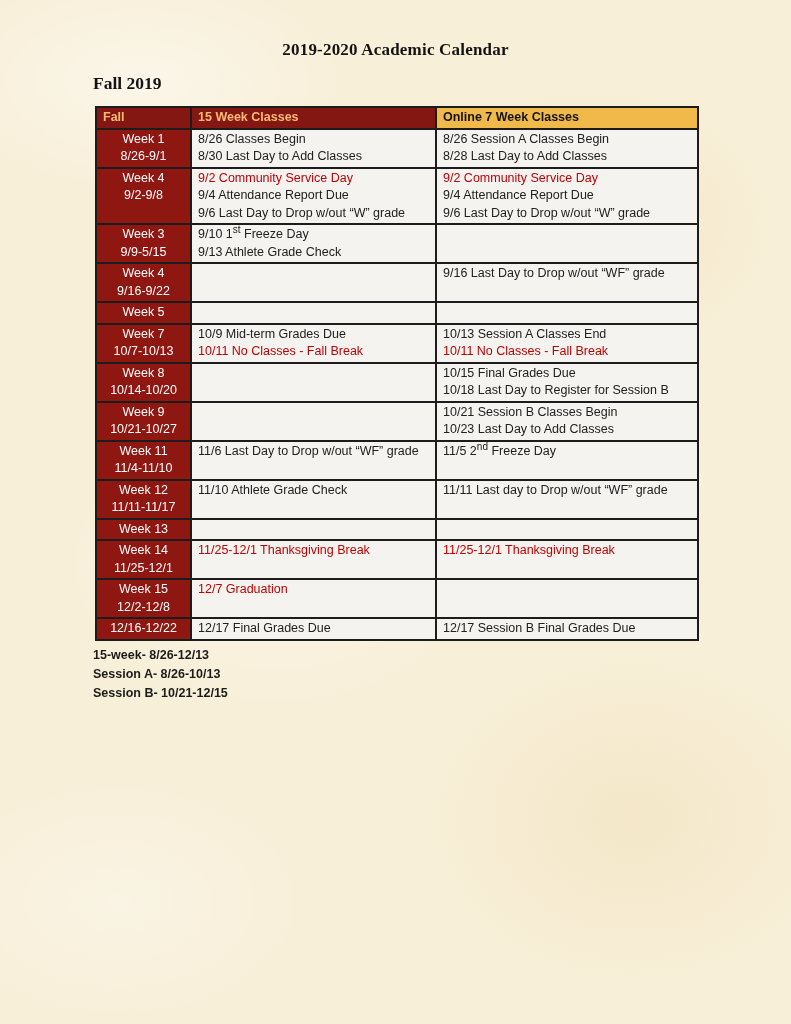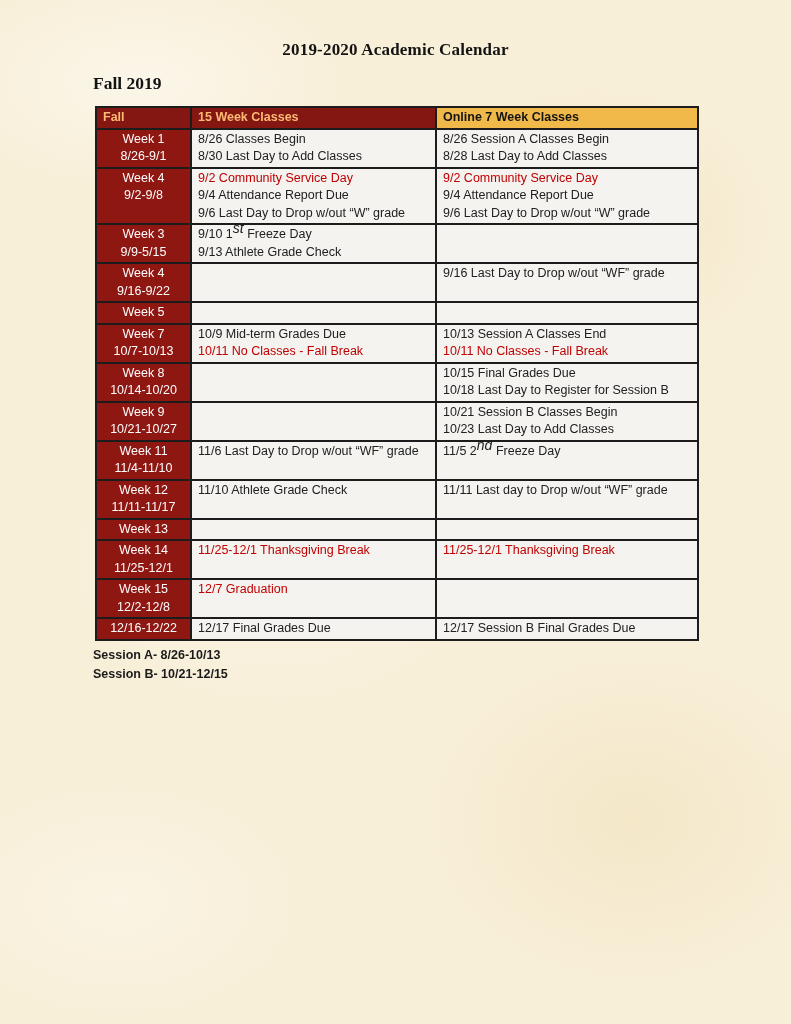--- a/index.html
+++ b/index.html
@@ -88,24 +88,23 @@
 
   td.events {
     background: var(--cell-bg);
     color: var(--text);
   }
 
   .ev-line { display: block; }
   .ev-line.red { color: var(--accent-red); }
 
   sup {
-    font-size: 14px;
+    font-size: 10px;
     line-height: 0;
     vertical-align: super;
-    font-style: italic;
   }
 
   .footnotes {
     margin: 5px 0 0 93px;
   }
   .footnote-line {
     font-size: 12.5px;
     font-weight: bold;
     color: #1b1b1b;
     line-height: 19px;
@@ -289,17 +288,18 @@
             <span class="ev-line"><span>12/17 Final Grades Due</span></span>
           </td>
           <td class="events">
             <span class="ev-line"><span>12/17 Session B Final Grades Due</span></span>
           </td>
         </tr>
       </tbody>
   </table>
 
   <div class="footnotes" id="footnotes">
+      <div class="footnote-line">15-week- 8/26-12/13</div>
       <div class="footnote-line">Session A- 8/26-10/13</div>
       <div class="footnote-line">Session B- 10/21-12/15</div>
     </div>
 
 </div>
 
 </body></html>

